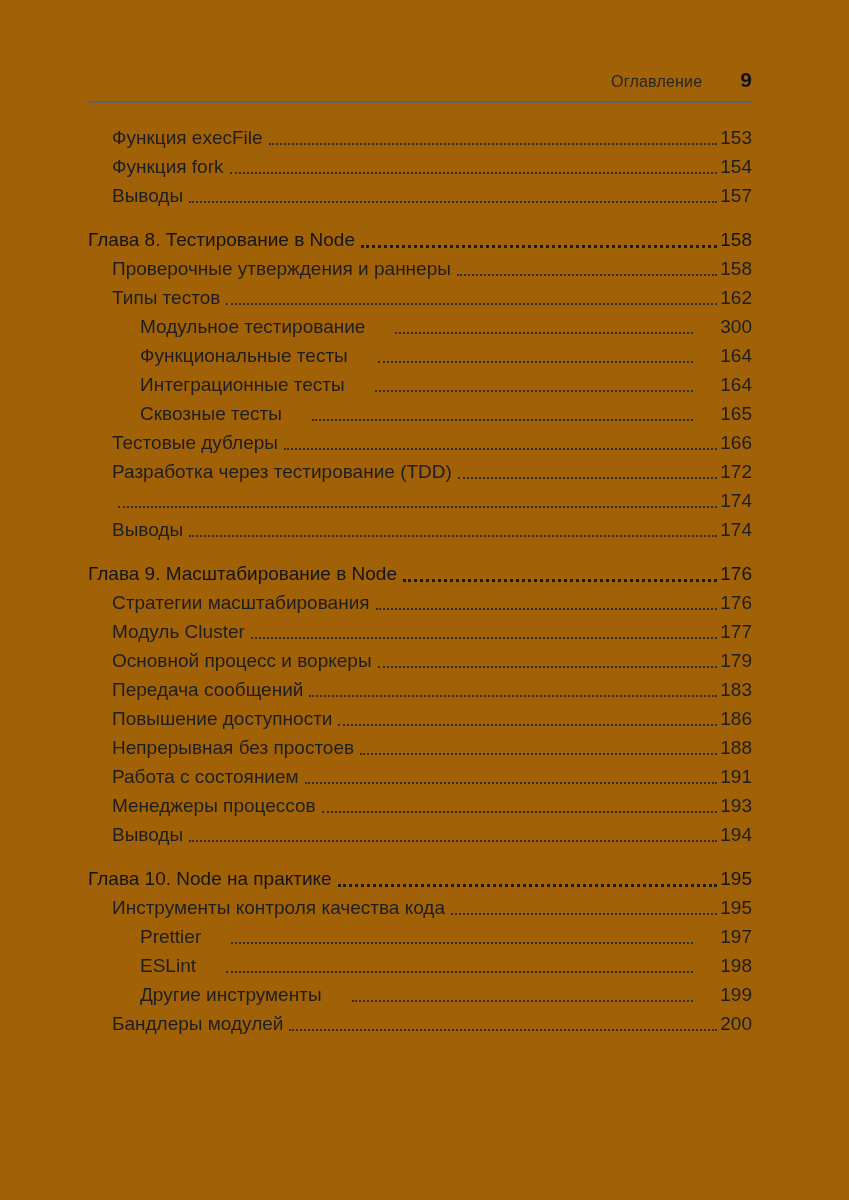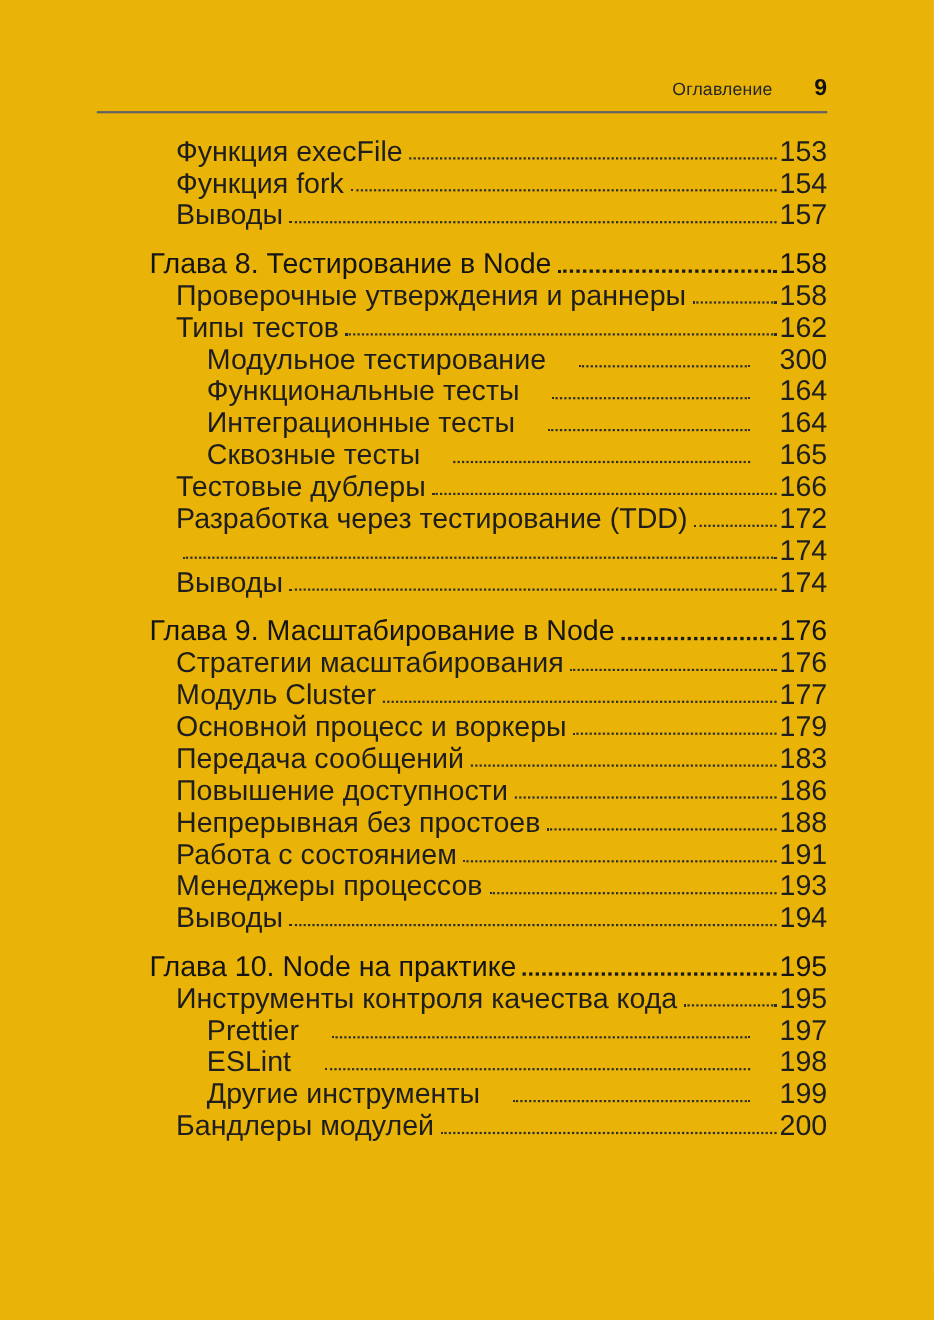--- a/index.html
+++ b/index.html
@@ -5,21 +5,21 @@
 <style>
   html, body {
     margin: 0;
     padding: 0;
     background: #ffffff;
   }
   .page {
     position: relative;
     width: 849px;
     height: 1200px;
-    background: #eab308;
+    background: #a16207;
     font-family: "Liberation Sans", sans-serif;
     color: #1e1e1e;
     box-sizing: border-box;
     overflow: hidden;
   }
   
   .header {
     margin: 0 97px 0 88px;
     padding-top: 68px;
   }
@@ -45,23 +45,22 @@
     border-bottom: 2px solid #626262;
   }
   
   .toc {
     margin: 20px 97px 0 88px;
   }
   .row {
     display: flex;
     align-items: center;
     height: 29px;
-    font-size: 26px;
+    font-size: 19px;
     color: #1e1e1e;
-    margin-left: 48px;
   }
   .row.chapter {
     margin-top: 15px;
     font-weight: normal;
     color: #141414;
   }
   .row.level-1 { padding-left: 24px; }
   .row.level-2 { padding-left: 52px; gap: 24px; }
   .label {
     white-space: nowrap;

